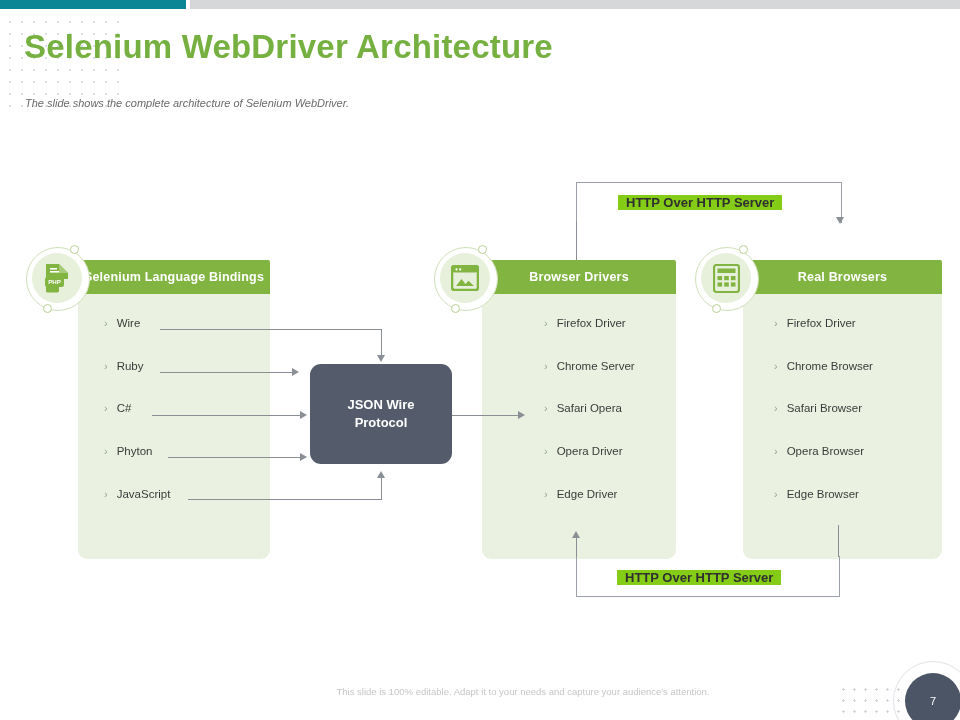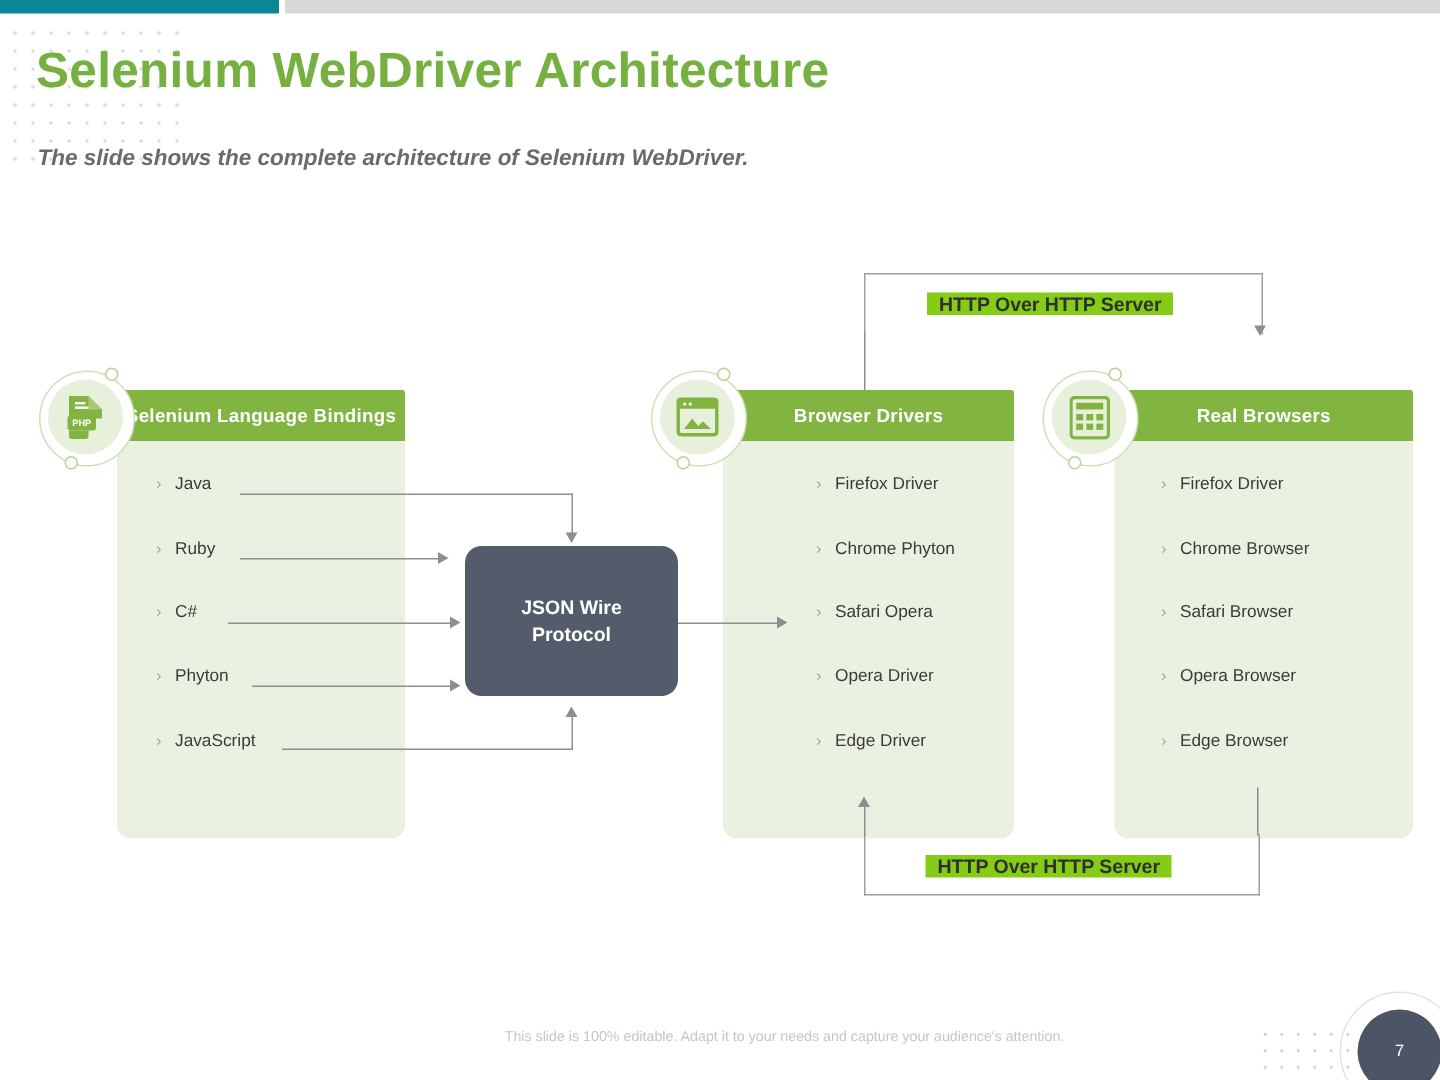--- a/index.html
+++ b/index.html
@@ -29,21 +29,21 @@
   }
 
   
   .page-title{
     position:absolute;left:24px;top:28px;
     font-size:33px;font-weight:bold;color:#76b041;letter-spacing:.2px;
     white-space:nowrap;
   }
   .page-subtitle{
     position:absolute;left:25px;top:97px;
-    font-size:15px;font-style:italic;color:#6a6a6a;white-space:nowrap;font-weight:bold;
+    font-size:11px;font-style:italic;color:#6a6a6a;white-space:nowrap;
   }
 
   
   .card{position:absolute;}
   .card-head{
     height:34px;background:#82b441;border-radius:2px 2px 0 0;
     display:flex;align-items:center;justify-content:center;
     color:#ffffff;font-size:12.5px;font-weight:bold;letter-spacing:.2px;
     position:relative;z-index:3;
   }
@@ -194,21 +194,21 @@
   </div>
 </div>
 
 <div class="card" id="card1">
   <div class="card-head">
     <span>Selenium Language Bindings</span>
   </div>
   <div class="card-body">
     <div class="li">
       <span class="chev">›</span>
-      <span class="txt">Java</span>
+      <span class="txt">Wire</span>
     </div>
     <div class="li">
       <span class="chev">›</span>
       <span class="txt">Ruby</span>
     </div>
     <div class="li">
       <span class="chev">›</span>
       <span class="txt">C#</span>
     </div>
     <div class="li">
@@ -243,21 +243,21 @@
   <div class="card-head">
     <span>Browser Drivers</span>
   </div>
   <div class="card-body">
     <div class="li">
       <span class="chev">›</span>
       <span class="txt">Firefox Driver</span>
     </div>
     <div class="li">
       <span class="chev">›</span>
-      <span class="txt">Chrome Phyton</span>
+      <span class="txt">Chrome Server</span>
     </div>
     <div class="li">
       <span class="chev">›</span>
       <span class="txt">Safari Opera</span>
     </div>
     <div class="li">
       <span class="chev">›</span>
       <span class="txt">Opera Driver</span>
     </div>
     <div class="li">

